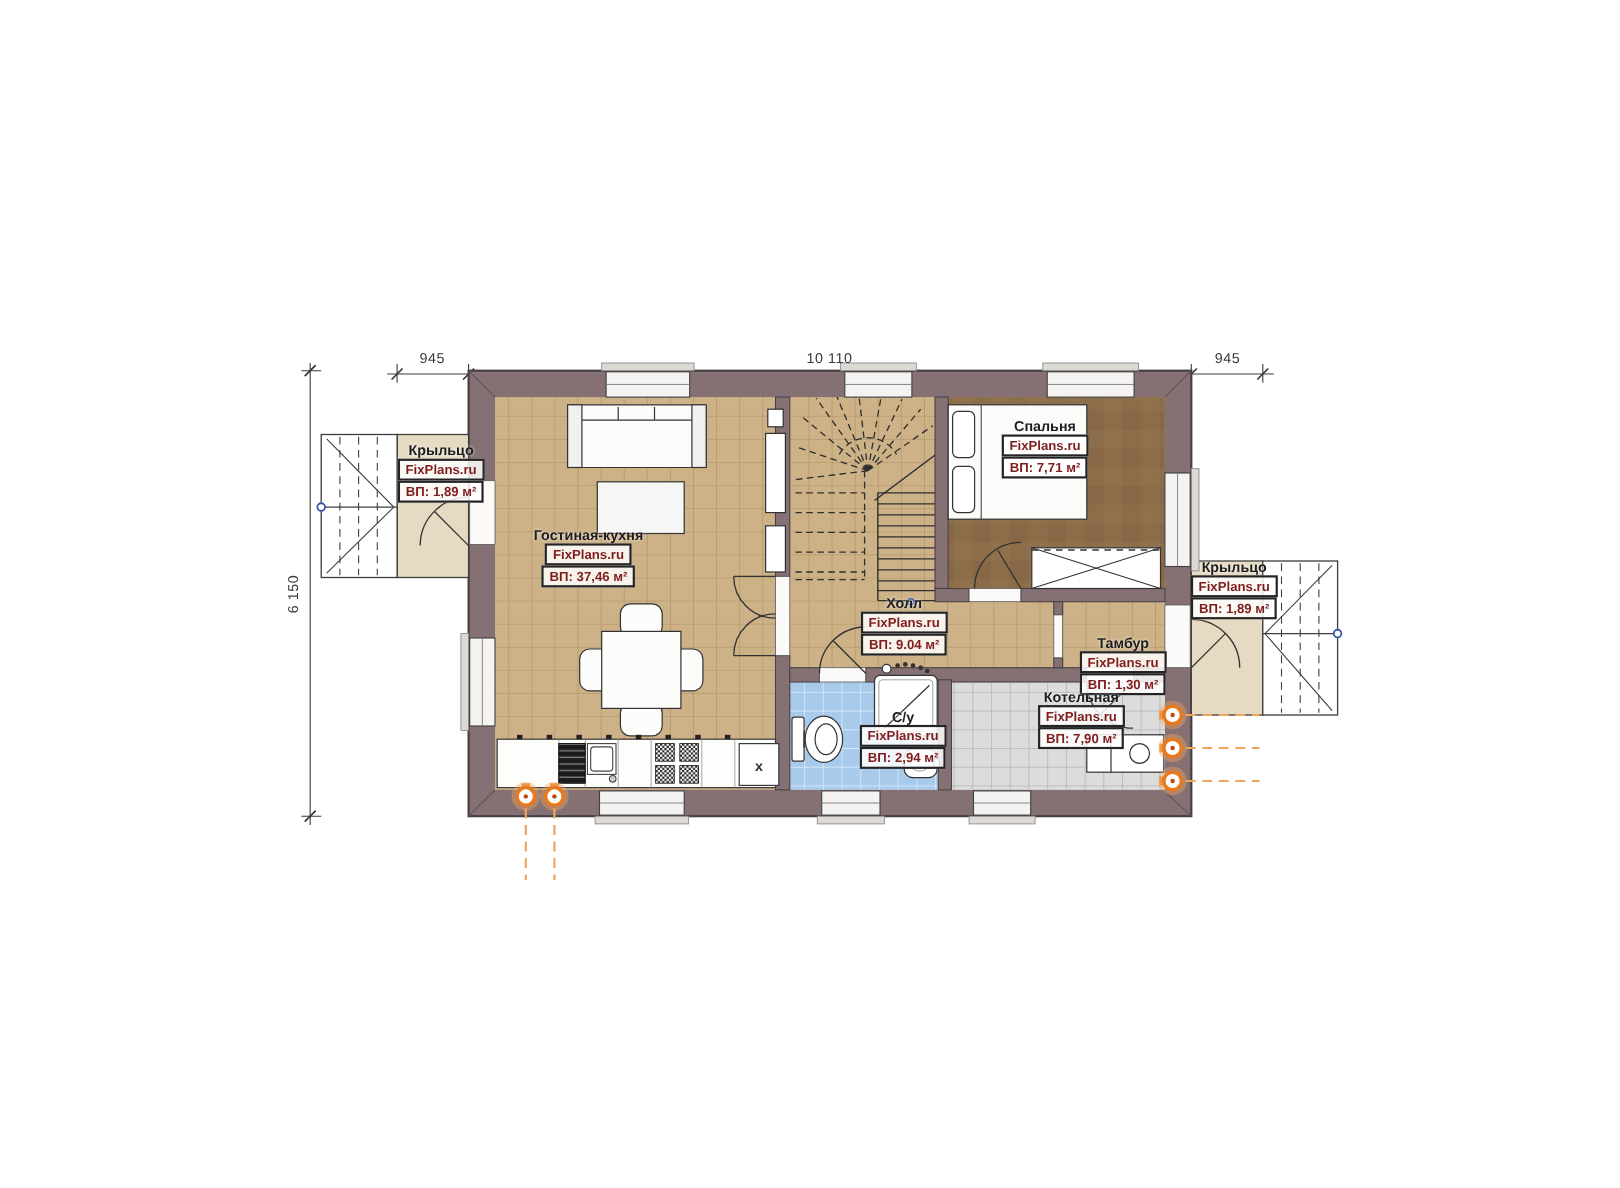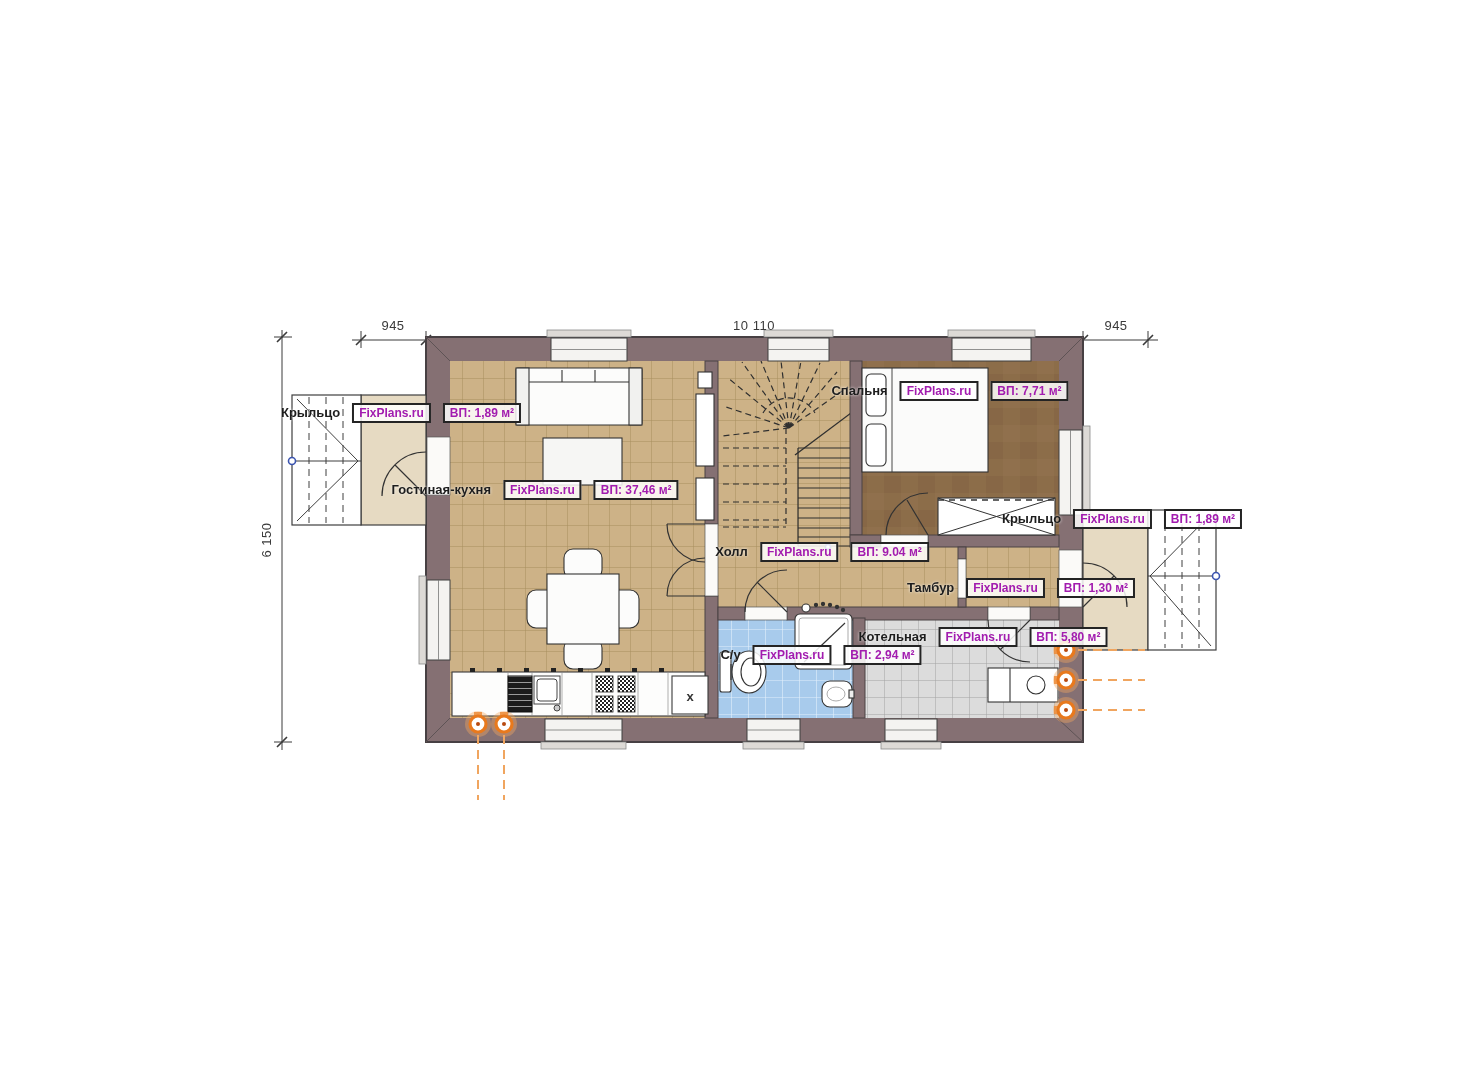--- a/index.html
+++ b/index.html
@@ -2,29 +2,29 @@
 <html><head>
 <meta charset="utf-8">
 <style>
   html,body{margin:0;padding:0;background:#ffffff;}
   .stage{
     position:relative;width:1473px;height:1080px;background:#ffffff;overflow:hidden;
     font-family:"Liberation Sans",sans-serif;
   }
   .stage svg{position:absolute;left:0;top:0;}
   .room-label{
-    position:absolute;display:flex;flex-direction:row;align-items:center;gap:12px;
+    position:absolute;display:flex;flex-direction:column;align-items:center;gap:0;
     transform:translateX(-50%);z-index:5;pointer-events:none;
   }
   .room-name{
     font-weight:bold;font-size:13px;color:#1d1d1d;white-space:nowrap;line-height:14px;
     text-shadow:0 0 3px rgba(255,255,255,.9);
   }
   .label-box{
-    background:rgba(255,255,255,.85);border:2px solid #242424;color:#a21caf;
+    background:rgba(255,255,255,.85);border:2px solid #242424;color:#7f1d1d;
     font-weight:bold;font-size:12px;line-height:16px;padding:0 5px;white-space:nowrap;
   }
   .dim-label{
     position:absolute;font-size:13px;color:#3a3a3a;white-space:nowrap;z-index:4;
     transform:translateX(-50%);letter-spacing:.5px;
   }
   .dim-label.vertical{transform:translate(-50%,-50%) rotate(-90deg);}
 </style>
 </head>
 <body>
@@ -348,21 +348,21 @@
 
 <div class="room-label" style="left:789px;top:645px;margin-left:32px;">
   <div class="room-name">С/у</div>
   <div class="label-box">FixPlans.ru</div>
   <div class="label-box">ВП: 2,94 м²</div>
 </div>
 
 <div class="room-label" style="left:963px;top:627px;margin-left:20px;">
   <div class="room-name">Котельная</div>
   <div class="label-box">FixPlans.ru</div>
-  <div class="label-box">ВП: 5,80 м²</div>
+  <div class="label-box">ВП: 7,90 м²</div>
 </div>
 
 <div class="room-label" style="left:401px;top:403px;">
   <div class="room-name">Крыльцо</div>
   <div class="label-box">FixPlans.ru</div>
   <div class="label-box">ВП: 1,89 м²</div>
 </div>
 
 <div class="room-label" style="left:1122px;top:509px;">
   <div class="room-name">Крыльцо</div>

